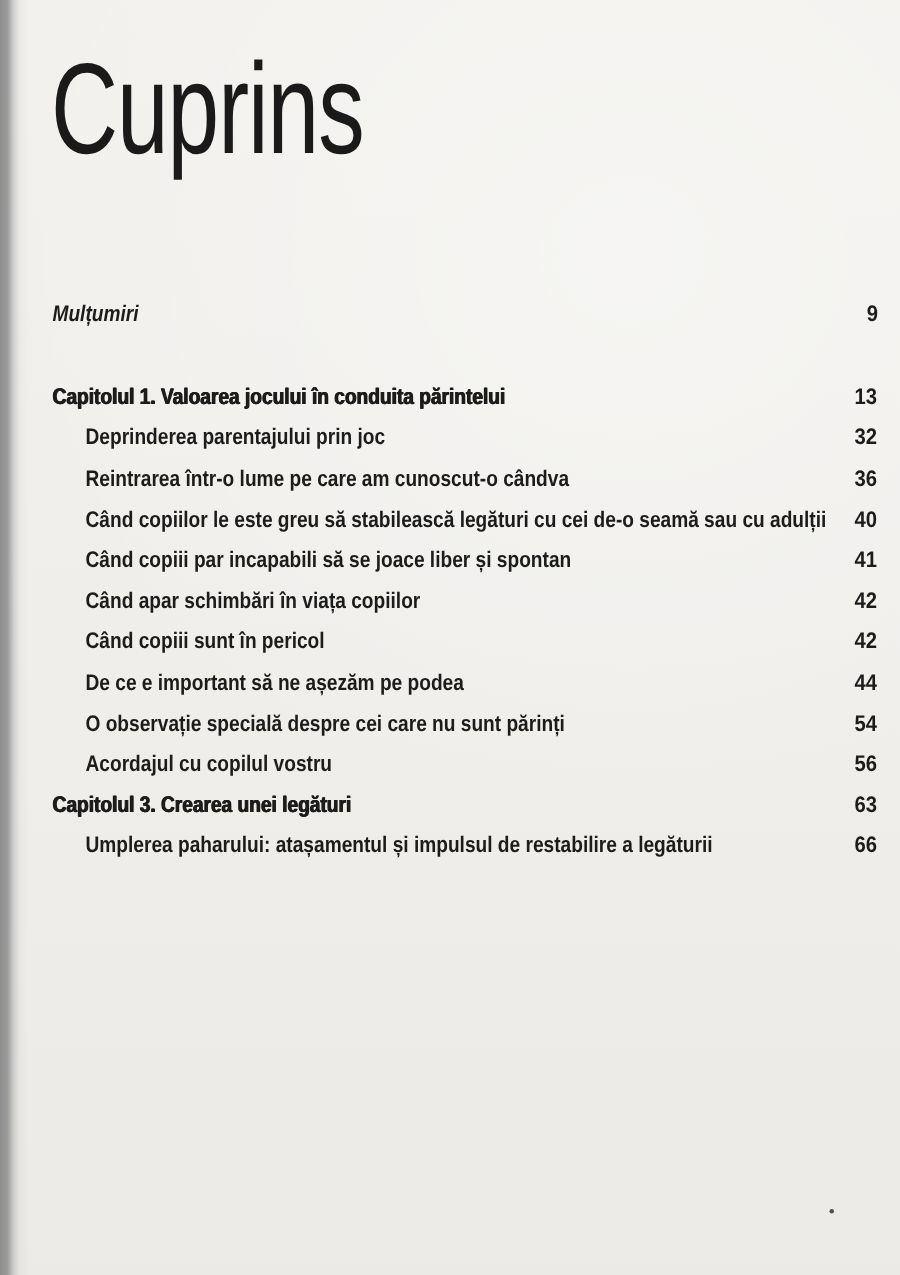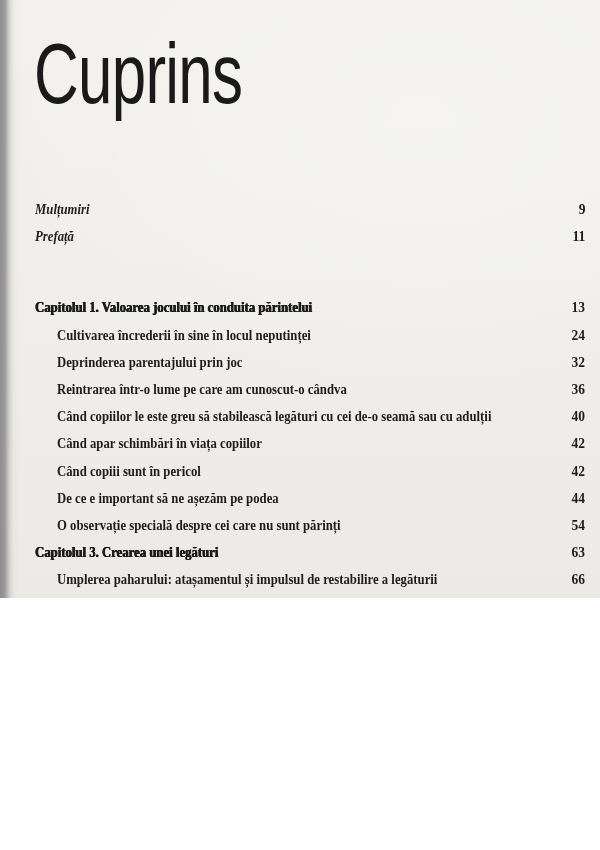--- a/index.html
+++ b/index.html
@@ -9,21 +9,21 @@
   }
   * { margin: 0; padding: 0; box-sizing: border-box; }
   html, body { width: 600px; height: 850px; }
   body {
     font-family: "Liberation Sans", sans-serif;
     background: #ffffff;
   }
   .page {
     position: relative;
     width: 600px;
-    height: 598px;
+    height: 850px;
     overflow: hidden;
     color: var(--ink);
     background:
       radial-gradient(120% 80% at 70% 20%, rgba(255,255,255,0.35) 0%, rgba(255,255,255,0) 60%),
       linear-gradient(180deg, #f2f1ee 0%, #efeeeb 55%, #eceae6 100%);
   }
   .spine-shadow {
     position: absolute;
     left: 0; top: 0; bottom: 0;
     width: 20px;
@@ -52,23 +52,22 @@
     top: 196px;
     left: 35px;
     right: 15px;
   }
   .row {
     position: relative;
     height: 27.2px;
     line-height: 27.2px;
     font-size: 15px;
     font-weight: bold;
-    font-family: Liberation Serif, serif;
   }
-  .row.gap { margin-top: 44px; }
+  .row.gap { margin-top: 28px; }
   .label {
     position: absolute;
     left: 0;
     top: 0;
     white-space: nowrap;
     transform: scaleX(0.85);
     transform-origin: 0 50%;
   }
   .row.sub .label { left: 22px; }
   .row.front .label { font-style: italic; }
@@ -98,60 +97,60 @@
 <body>
 
 <div class="page">
   <div class="spine-shadow"></div>
   <h1 class="title">Cuprins</h1>
   <div class="toc">
       <div class="row front">
     <span class="label">Mulțumiri</span>
     <span class="pagenum">9</span>
   </div>
-      <div class="row front">
-    <span class="label">Prefață</span>
-    <span class="pagenum">11</span>
-  </div>
       <div class="row chapter gap">
     <span class="label">Capitolul 1. Valoarea jocului în conduita părintelui</span>
     <span class="pagenum">13</span>
-  </div>
-      <div class="row sub">
-    <span class="label">Cultivarea încrederii în sine în locul neputinței</span>
-    <span class="pagenum">24</span>
   </div>
       <div class="row sub">
     <span class="label">Deprinderea parentajului prin joc</span>
     <span class="pagenum">32</span>
   </div>
       <div class="row sub">
     <span class="label">Reintrarea într-o lume pe care am cunoscut-o cândva</span>
     <span class="pagenum">36</span>
   </div>
       <div class="row sub">
     <span class="label">Când copiilor le este greu să stabilească legături cu cei de-o seamă sau cu adulții</span>
     <span class="pagenum">40</span>
+  </div>
+      <div class="row sub">
+    <span class="label">Când copiii par incapabili să se joace liber și spontan</span>
+    <span class="pagenum">41</span>
   </div>
       <div class="row sub">
     <span class="label">Când apar schimbări în viața copiilor</span>
     <span class="pagenum">42</span>
   </div>
       <div class="row sub">
     <span class="label">Când copiii sunt în pericol</span>
     <span class="pagenum">42</span>
   </div>
       <div class="row sub">
     <span class="label">De ce e important să ne așezăm pe podea</span>
     <span class="pagenum">44</span>
   </div>
       <div class="row sub">
     <span class="label">O observație specială despre cei care nu sunt părinți</span>
     <span class="pagenum">54</span>
   </div>
+      <div class="row sub">
+    <span class="label">Acordajul cu copilul vostru</span>
+    <span class="pagenum">56</span>
+  </div>
       <div class="row chapter">
     <span class="label">Capitolul 3. Crearea unei legături</span>
     <span class="pagenum">63</span>
   </div>
       <div class="row sub">
     <span class="label">Umplerea paharului: atașamentul și impulsul de restabilire a legăturii</span>
     <span class="pagenum">66</span>
   </div>
     </div>
   <div class="speck"></div>

